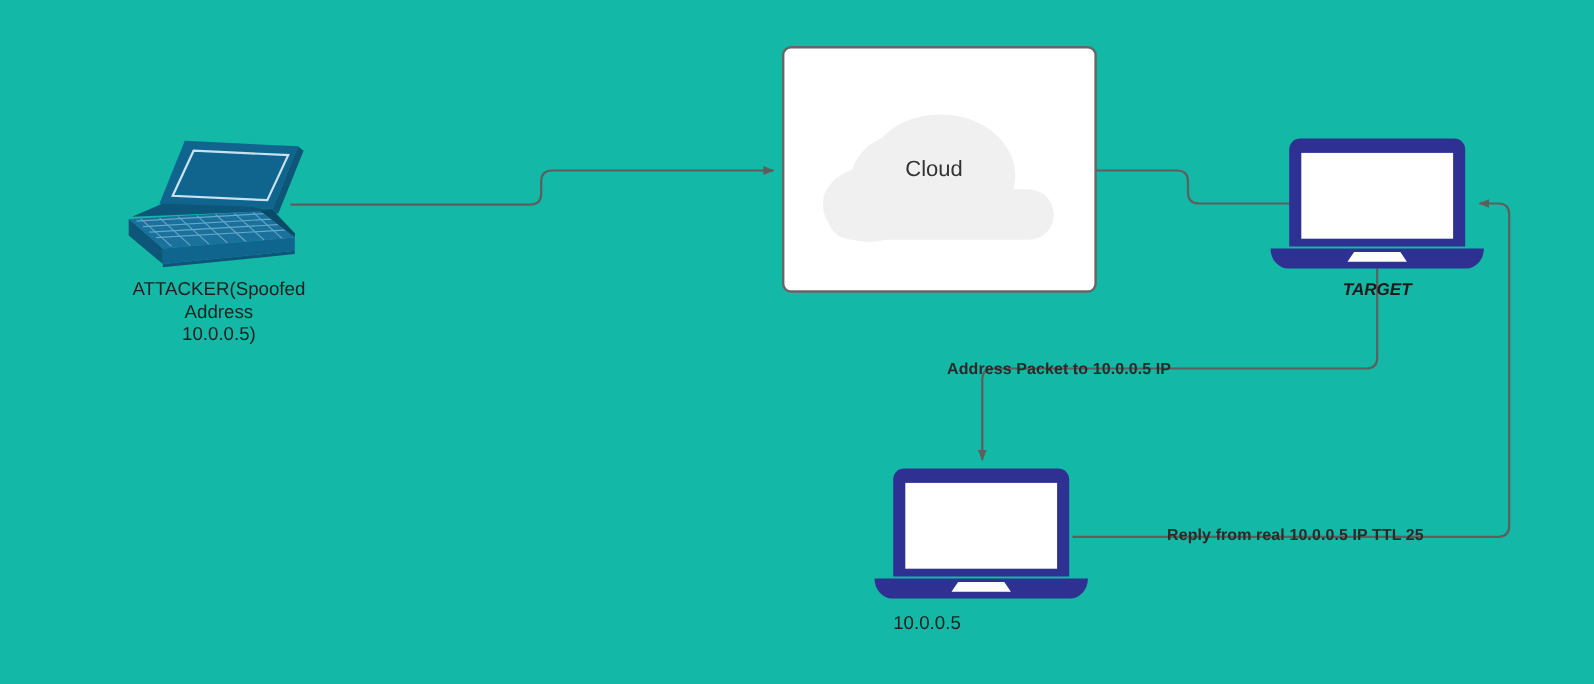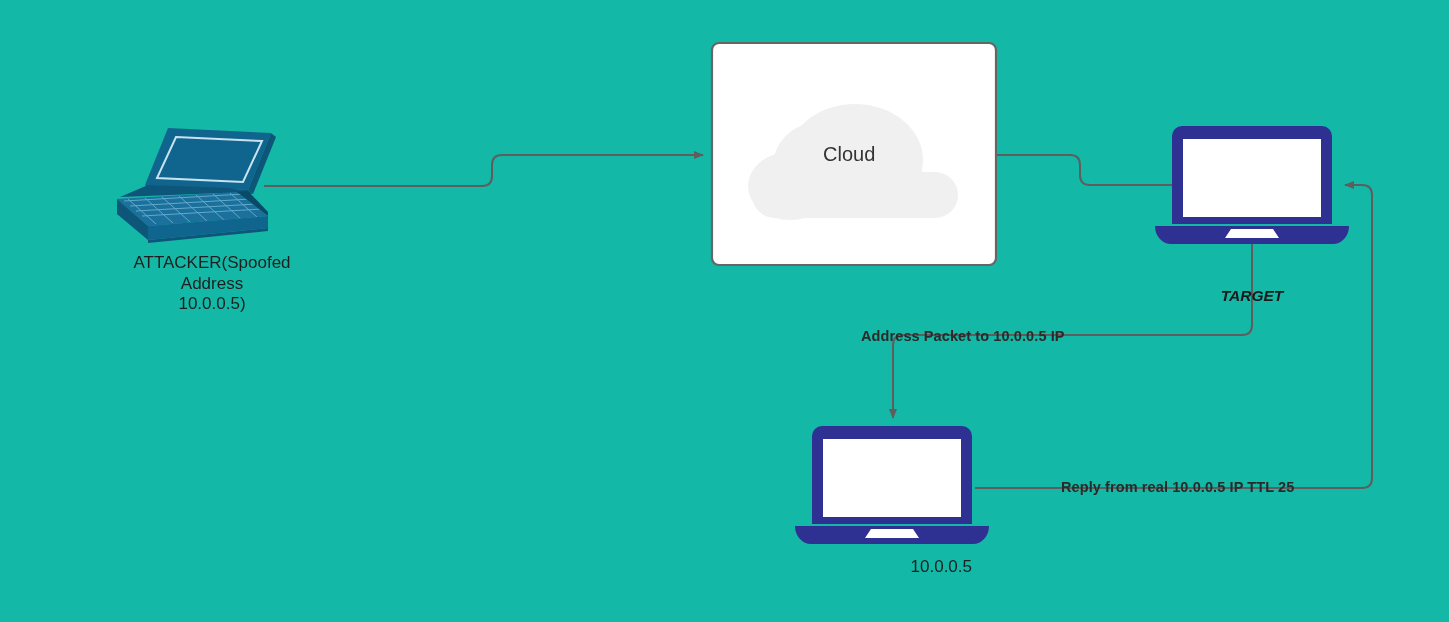--- a/index.html
+++ b/index.html
@@ -34,29 +34,28 @@
   .edge-label {
     font-size: 14.5px;
     font-weight: bold;
     color: #2a2a2a;
     letter-spacing: 0.1px;
   }
   .node-label {
     font-size: 17px;
     font-weight: normal;
     color: #1f1f1f;
-    text-align: right;
+    text-align: left;
   }
   .node-label-em {
     font-size: 15.5px;
     font-weight: bold;
     font-style: italic;
     color: #1a1a1a;
     text-align: center;
-    margin-top: 32px;
   }
   .cloud-label {
     font-size: 20px;
     font-weight: normal;
     color: #333333;
   }
   .multiline {
     white-space: pre;
     text-align: center;
   }
@@ -131,21 +130,21 @@
       </g>
 
       <path d="M117,199 L117,214 L148,240 L148,226 Z" fill="#0d5679"></path>
       <path d="M148,226 L268,216 L268,228 L148,240 Z" fill="#10658F"></path>
       <path d="M148,240 L268,228 L268,231 L148,243 Z" fill="#0d5679"></path>
 
       <path d="M237,192 L268,216 L268,212 L248,191 Z" fill="#0a4a69"></path>
     </g>
   </svg>
 
-  <div class="txt node-label multiline" style="left:78px; top:253px; width:268px;">ATTACKER(Spoofed
+  <div class="txt node-label multiline" style="left:65px; top:253px; width:268px;">ATTACKER(Spoofed
 Address
 10.0.0.5)</div>
 
   <svg class="layer-svg" viewBox="0 0 1449 622">
     <g>
       <path d="M1172,136 a10,10 0 0 1 10,-10 L1322,126 a10,10 0 0 1 10,10 L1332,224 L1172,224 Z" fill="#2E3192"></path>
       <rect x="1183" y="139" width="138" height="78" fill="#ffffff"></rect>
       <path d="M1155,226 L1349,226 a16,18 0 0 1 -16,18 L1171,244 a16,18 0 0 1 -16,-18 Z" fill="#2E3192"></path>
       <path d="M1231,229 L1273,229 L1279,238 L1225,238 Z" fill="#ffffff"></path>
     </g>

